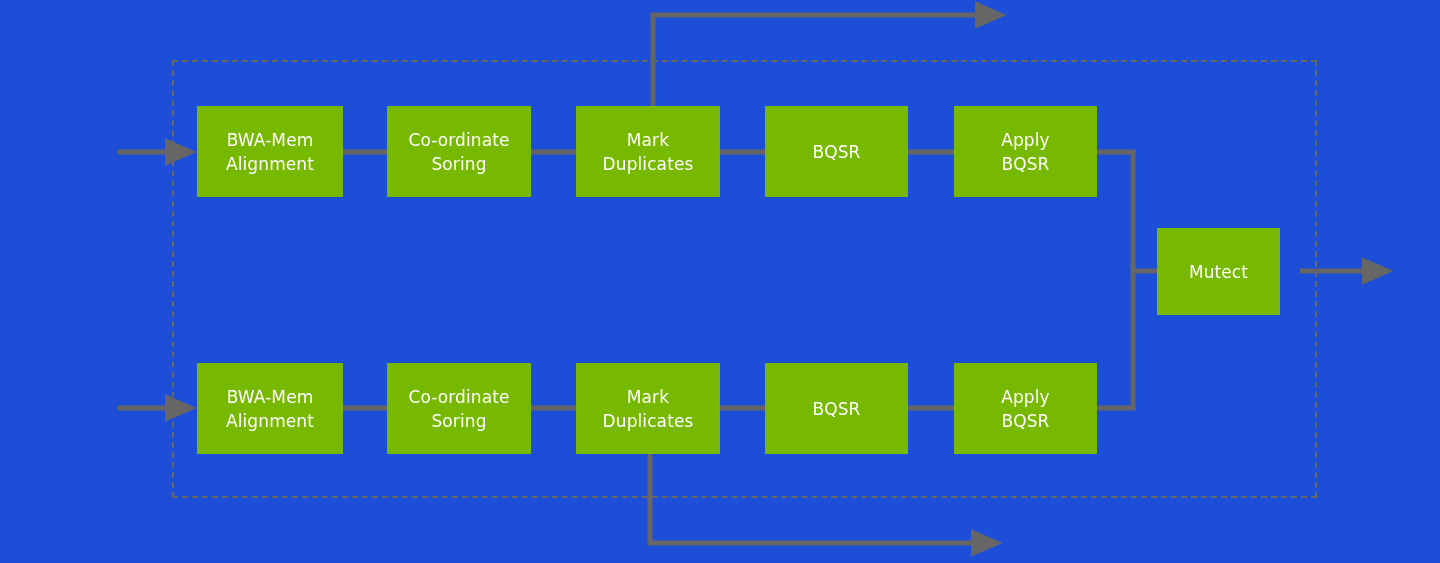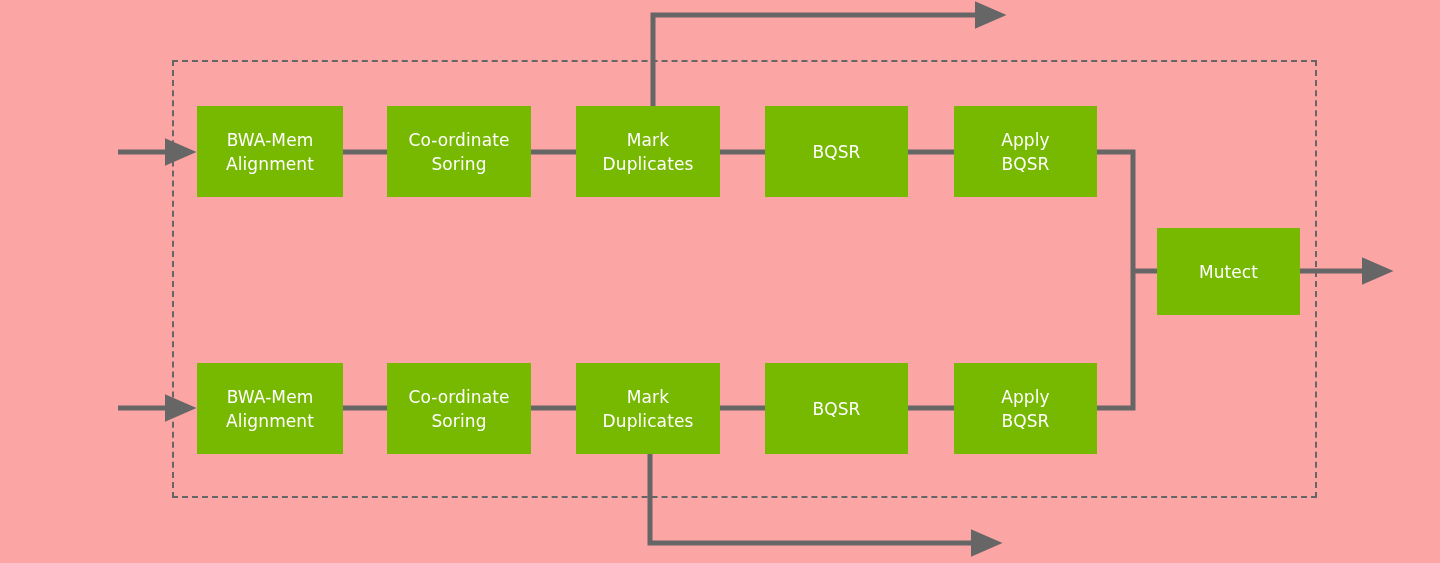--- a/index.html
+++ b/index.html
@@ -7,21 +7,21 @@
     padding: 0;
     background: #000000;
   }
   body {
     font-family: "DejaVu Sans", "Liberation Sans", sans-serif;
   }
   #canvas {
     position: relative;
     width: 1440px;
     height: 563px;
-    background: #fca5a5;
+    background: #1d4ed8;
     overflow: hidden;
   }
   svg#wires {
     position: absolute;
     left: 0;
     top: 0;
     width: 1440px;
     height: 563px;
   }
   .node {
@@ -126,17 +126,17 @@
     <span class="line">Duplicates</span>
   </div>
   <div class="node" style="left:765px; top:363px; width:143px; height:91px;">
     <span class="line">BQSR</span>
   </div>
   <div class="node" style="left:954px; top:363px; width:143px; height:91px;">
     <span class="line">Apply</span>
     <span class="line">BQSR</span>
   </div>
 
-  <div class="node" style="left:1157px; top:228px; width:143px; height:87px;">
+  <div class="node" style="left:1157px; top:228px; width:123px; height:87px;">
     <span class="line">Mutect</span>
   </div>
 
 </div>
 
 </body></html>

